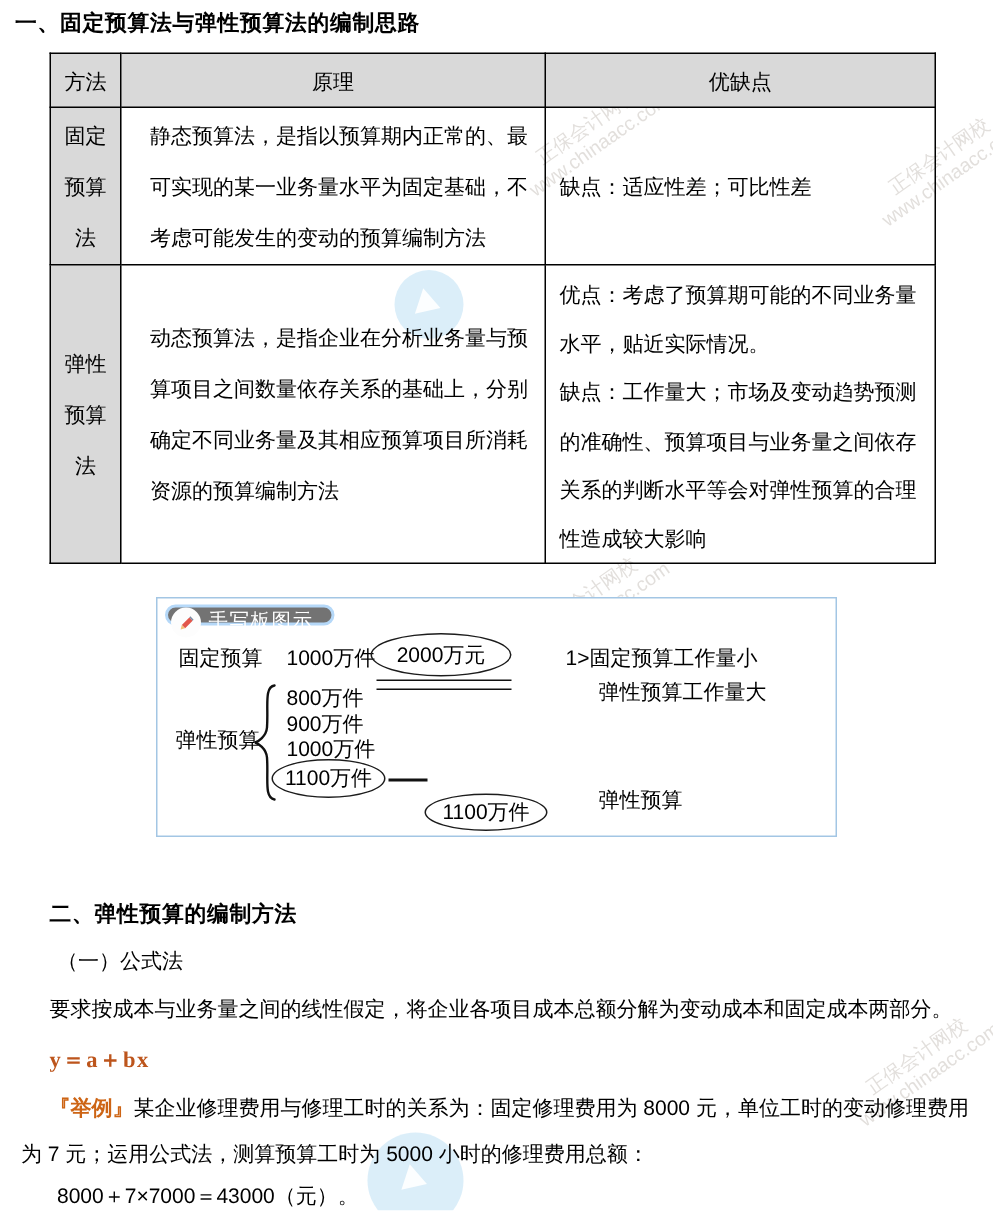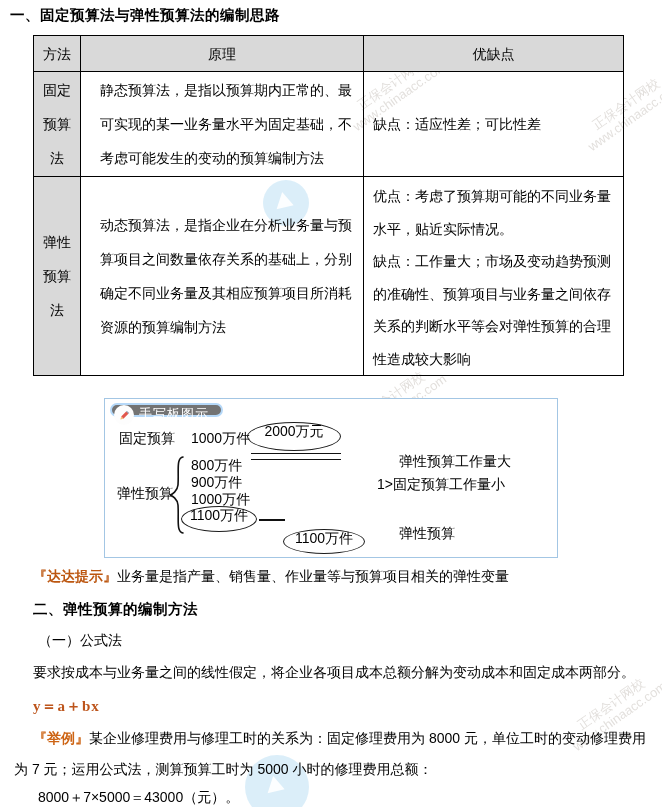--- a/index.html
+++ b/index.html
@@ -38,21 +38,21 @@
     background:#737373;border:2px solid #b5d8f8;border-radius:15px;
     padding:0 12px 0 2px;box-sizing:border-box;
   }
   .badge .ic{
     width:20px;height:20px;border-radius:50%;background:#fdfdfd;
     display:flex;align-items:center;justify-content:center;margin-right:5px;flex:0 0 auto;
   }
   .badge .lbl{color:#ffffff;font-size:13px;letter-spacing:1px;}
   .oval{
     position:absolute;border:1.5px solid #1c1c1c;border-radius:50%;
-    display:flex;align-items:flex-start;justify-content:center;font-size:14px;box-sizing:border-box;
+    display:flex;align-items:center;justify-content:center;font-size:14px;box-sizing:border-box;
   }
   .dbl-underline{position:absolute;height:5px;border-top:1.5px solid #111;border-bottom:1.5px solid #111;}
   .dash{position:absolute;border-top:2px solid #111;}
   .brace{position:absolute;}
   
   .wm{
     position:absolute;transform:rotate(-35deg);color:rgba(150,140,128,0.28);
     font-size:13px;line-height:15px;text-align:center;pointer-events:none;white-space:nowrap;
   }
   .wm-logo{
@@ -140,21 +140,21 @@
       <span class="lbl">手写板图示</span>
     </div>
 
     <div class="abs" style="left:14px;top:31px;">固定预算</div>
     <div class="abs" style="left:86px;top:31px;">1000万件</div>
     <div class="oval" style="left:142px;top:23px;width:94px;height:29px;">
       <span>2000万元</span>
     </div>
     <div class="dbl-underline" style="left:146px;top:54px;width:90px;"></div>
 
-    <div class="abs" style="left:272px;top:31px;margin-top:46px;">1&gt;固定预算工作量小</div>
+    <div class="abs" style="left:272px;top:31px;">1&gt;固定预算工作量小</div>
     <div class="abs" style="left:294px;top:54px;">弹性预算工作量大</div>
 
     <div class="abs" style="left:12px;top:86px;">弹性预算</div>
     <div class="brace" style="left:62px;top:56px;">
       <svg width="20" height="80" viewBox="0 0 20 80">
         <path d="M16 2 C9 3 12 16 11 30 C10.5 36 5 39.5 3 40 C5 40.5 10.5 44 11 50 C12 64 9 77 16 78" fill="none" stroke="#111" stroke-width="1.6" stroke-linecap="round"></path>
       </svg>
     </div>
     <div class="abs" style="left:86px;top:58px;">800万件</div>
     <div class="abs" style="left:86px;top:75px;">900万件</div>
@@ -163,27 +163,24 @@
       <span>1100万件</span>
     </div>
     <div class="dash" style="left:154px;top:120px;width:26px;"></div>
     <div class="oval" style="left:178px;top:130px;width:82px;height:25px;">
       <span>1100万件</span>
     </div>
 
     <div class="abs" style="left:294px;top:126px;">弹性预算</div>
   </div>
 
-  <div class="abs" style="left:33px;top:568px;">
-    <span class="tip-tag">『达达提示』</span><span>业务量是指产量、销售量、作业量等与预算项目相关的弹性变量</span>
-  </div>
 
   <div class="abs h2" style="left:33px;top:600px;">二、弹性预算的编制方法</div>
   <div class="abs" style="left:38px;top:632px;">（一）公式法</div>
   <div class="abs" style="left:33px;top:664px;">要求按成本与业务量之间的线性假定，将企业各项目成本总额分解为变动成本和固定成本两部分。</div>
   <div class="abs formula" style="left:33px;top:697px;">y＝a＋bx</div>
   <div class="abs" style="left:33px;top:730px;">
     <span class="example-tag">『举例』</span><span>某企业修理费用与修理工时的关系为：固定修理费用为 8000 元，单位工时的变动修理费用</span>
   </div>
   <div class="abs" style="left:14px;top:761px;">为 7 元；运用公式法，测算预算工时为 5000 小时的修理费用总额：</div>
-  <div class="abs" style="left:38px;top:789px;">8000＋7×5000＝43000（元）。</div>
+  <div class="abs" style="left:38px;top:789px;">8000＋7×7000＝43000（元）。</div>
 
 </div>
 
 </body></html>

